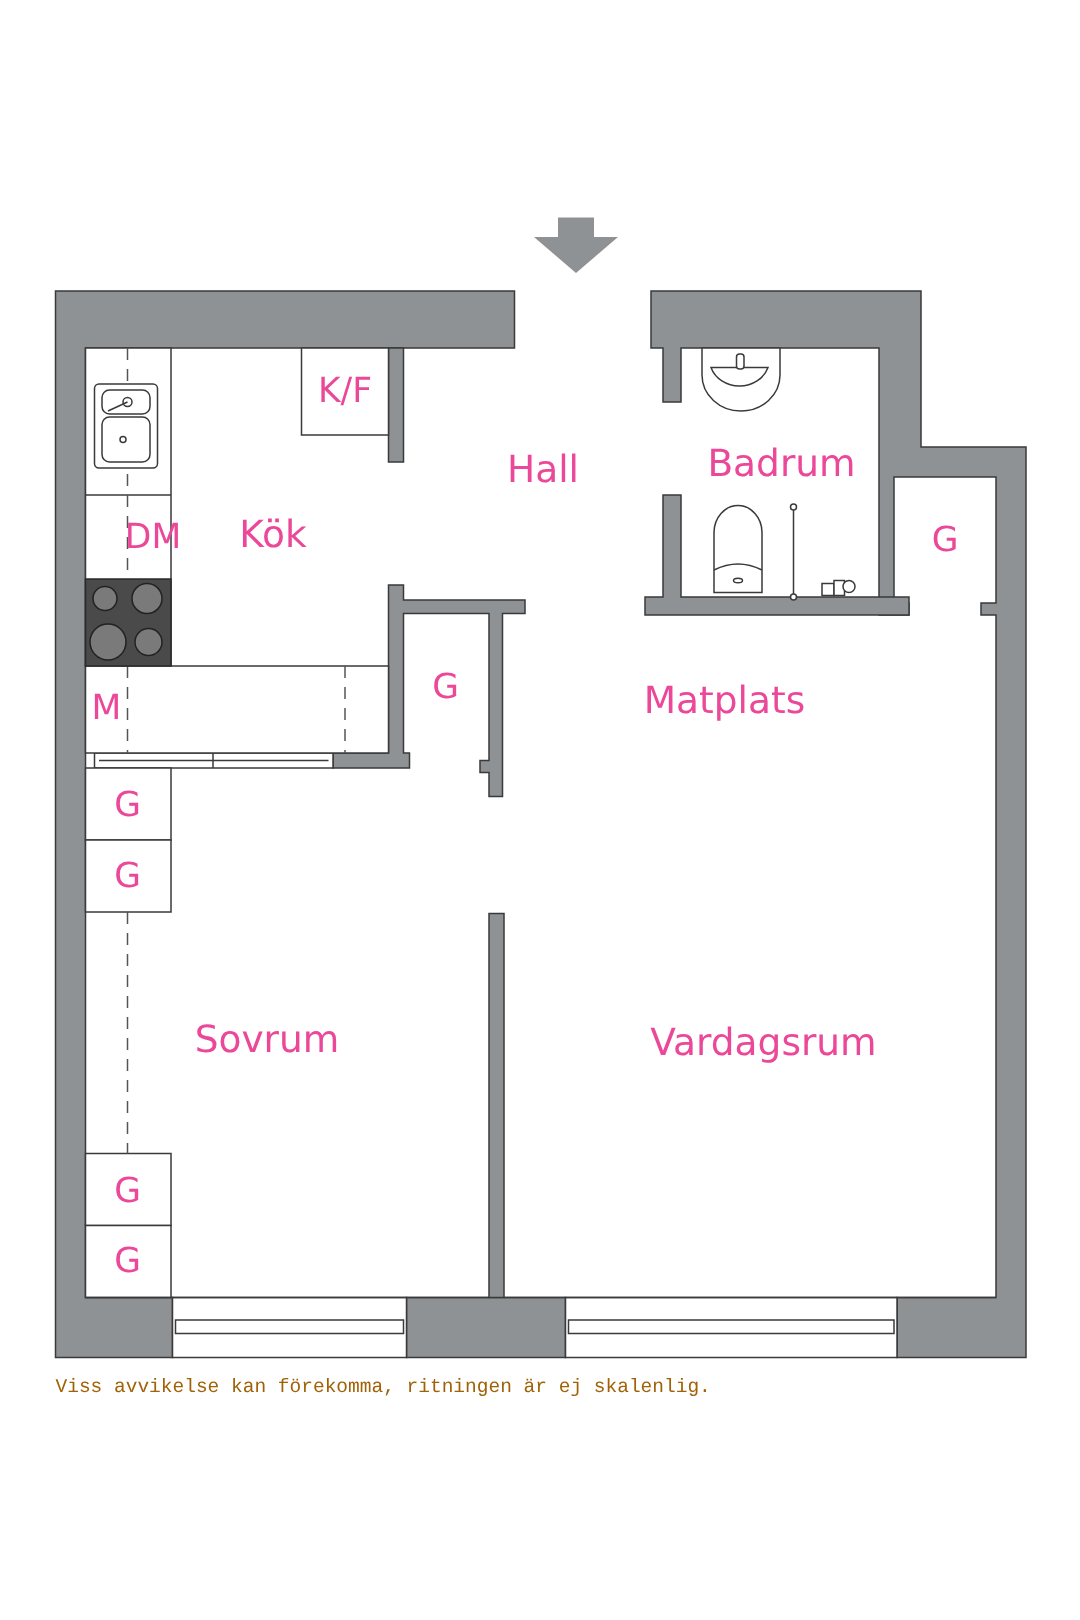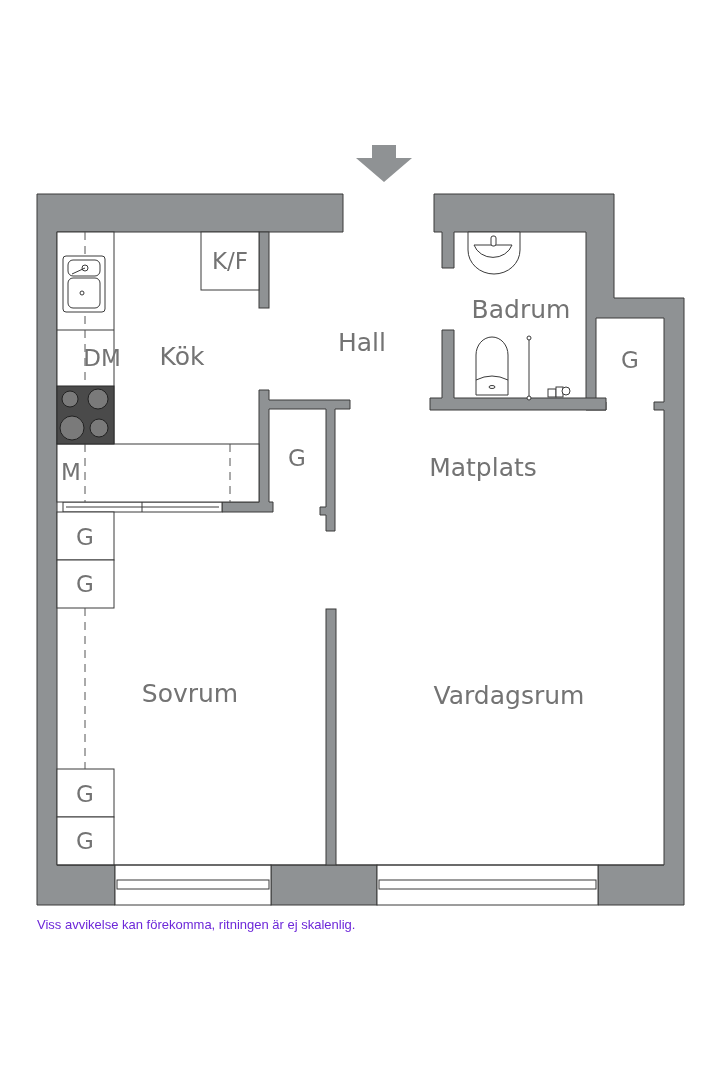--- a/index.html
+++ b/index.html
@@ -2,24 +2,24 @@
 <html><head>
 <meta charset="utf-8">
 <style>
   html, body { margin:0; padding:0; background:#ffffff; }
   body { width:720px; height:1080px; position:relative; overflow:hidden; font-family:"DejaVu Sans", sans-serif; }
   #plan { position:absolute; left:0; top:0; width:720px; height:1080px; }
   .wall { fill:#8f9294; stroke:#3a3a3a; stroke-width:1; }
   .fix { fill:#ffffff; stroke:#3a3a3a; stroke-width:1; }
   .thin { fill:none; stroke:#3a3a3a; stroke-width:1; }
   .dash { fill:none; stroke:#555; stroke-width:1; stroke-dasharray:8 6; }
-  .label { position:absolute; color:#737373; font-family:"DejaVu Sans", sans-serif; white-space:nowrap; transform:translate(-50%,-50%); }
+  .label { position:absolute; color:#ec4899; font-family:"DejaVu Sans", sans-serif; white-space:nowrap; transform:translate(-50%,-50%); }
   .room { font-size:25px; }
   .small { font-size:23px; }
-  .note { position:absolute; left:37px; top:917px; font-size:13px; color:#6d28d9; font-family:Liberation Sans, sans-serif; }
+  .note { position:absolute; left:37px; top:917px; font-size:13px; color:#a16207; font-family:Liberation Mono, monospace; }
 </style>
 </head>
 <body>
 
 <svg id="plan" viewBox="0 0 720 1080" xmlns="http://www.w3.org/2000/svg">
 
   <polygon points="372,145 396,145 396,158 412,158 384,182 356,158 372,158" fill="#8f9294"></polygon>
 
   <g>
 
@@ -103,24 +103,24 @@
     <rect class="fix" x="57" y="560" width="57" height="48"></rect>
     <rect class="fix" x="57" y="769" width="57" height="48"></rect>
     <rect class="fix" x="57" y="817" width="57" height="48"></rect>
     <line class="dash" x1="85" y1="608" x2="85" y2="769"></line>
     <line class="thin" x1="57" y1="865" x2="326" y2="865"></line>
     <line class="thin" x1="336" y1="865" x2="664" y2="865"></line>
   </g>
 </svg>
 
 <div class="label room" style="left:182px;top:356px;">Kök</div>
-<div class="label room" style="left:362px;top:313px;margin-top:29px;">Hall</div>
+<div class="label room" style="left:362px;top:313px;">Hall</div>
 <div class="label room" style="left:521px;top:309px;text-align:right;">Badrum</div>
 <div class="label room" style="left:483px;top:467px;">Matplats</div>
-<div class="label room" style="left:190px;top:693px;text-align:right;">Sovrum</div>
+<div class="label room" style="left:178px;top:693px;text-align:right;">Sovrum</div>
 <div class="label room" style="left:509px;top:695px;">Vardagsrum</div>
 
 <div class="label small" style="left:230px;top:261px;">K/F</div>
 <div class="label small" style="left:102px;top:358px;">DM</div>
 <div class="label small" style="left:71px;top:472px;">M</div>
 <div class="label small" style="left:297px;top:458px;">G</div>
 <div class="label small" style="left:630px;top:360px;">G</div>
 <div class="label small" style="left:85px;top:537px;">G</div>
 <div class="label small" style="left:85px;top:584px;">G</div>
 <div class="label small" style="left:85px;top:794px;">G</div>

